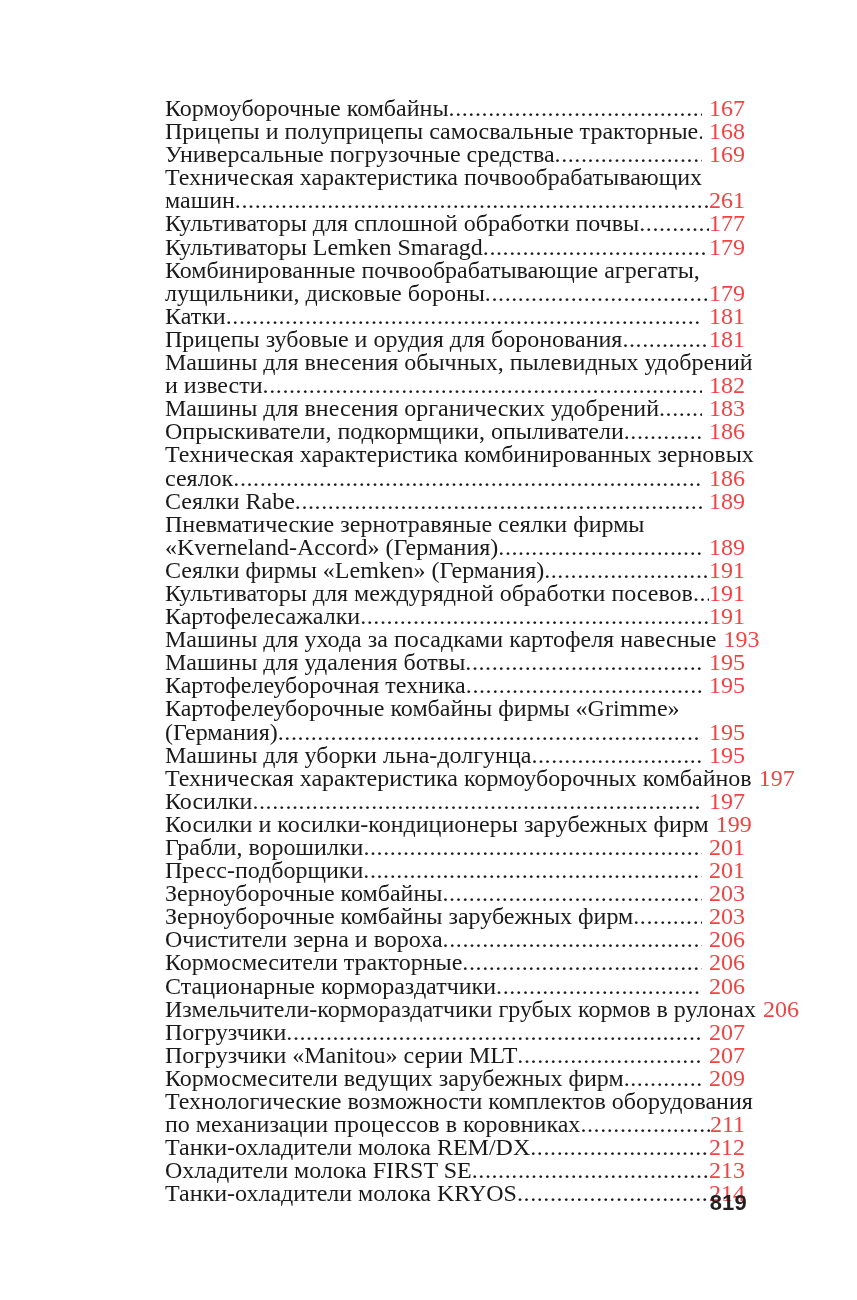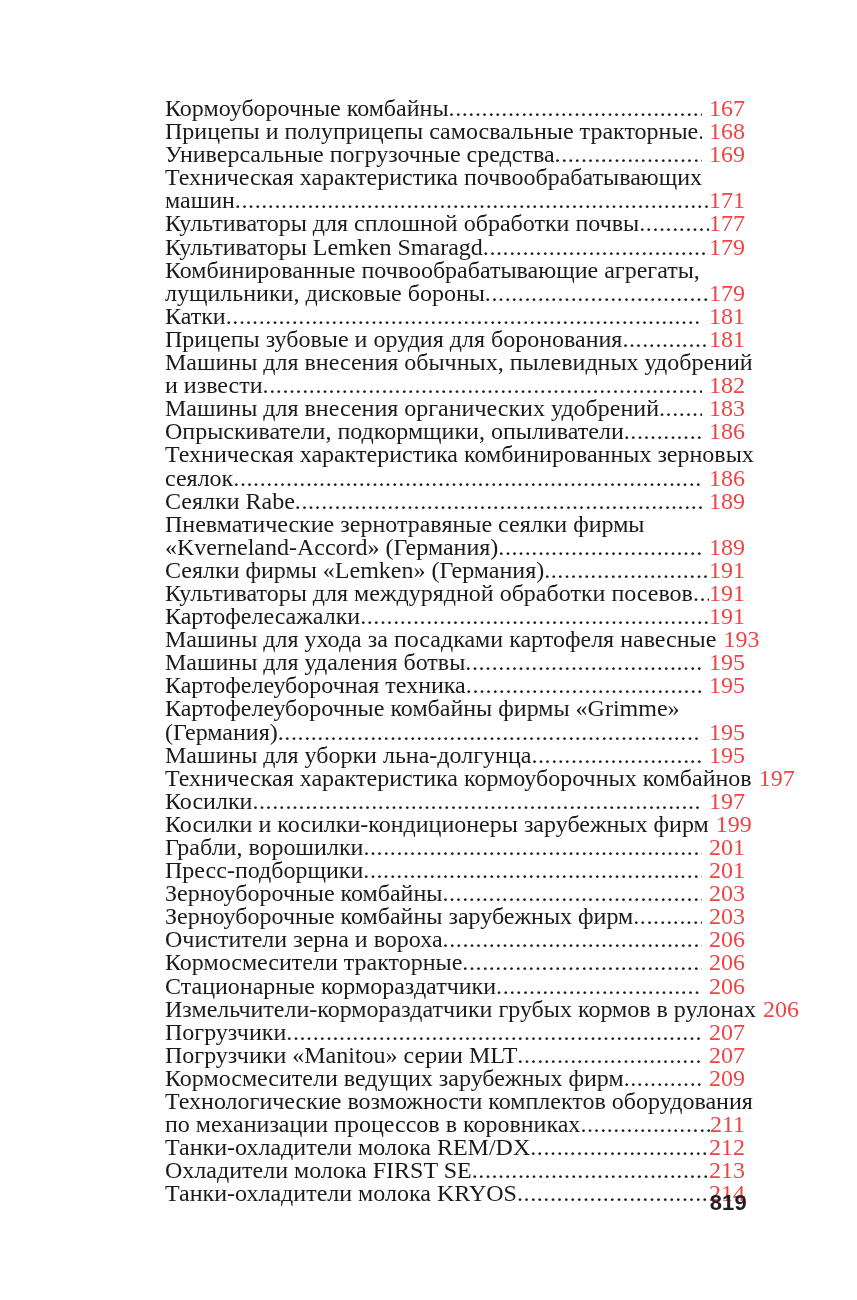--- a/index.html
+++ b/index.html
@@ -100,21 +100,21 @@
         <span class="entry-title">Универсальные погрузочные средства</span>
         <span class="leader"></span>
         <span class="pageno">169</span>
       </div>
       <div class="toc-line nolead">
         <span class="entry-title">Техническая характеристика почвообрабатывающих</span>
       </div>
       <div class="toc-line tight">
         <span class="entry-title">машин </span>
         <span class="leader"></span>
-        <span class="pageno">171</span>
+        <span class="pageno">261</span>
       </div>
       <div class="toc-line tight">
         <span class="entry-title">Культиваторы для сплошной обработки почвы </span>
         <span class="leader"></span>
         <span class="pageno">177</span>
       </div>
       <div class="toc-line tight">
         <span class="entry-title">Культиваторы Lemken Smaragd</span>
         <span class="leader"></span>
         <span class="pageno">179</span>

